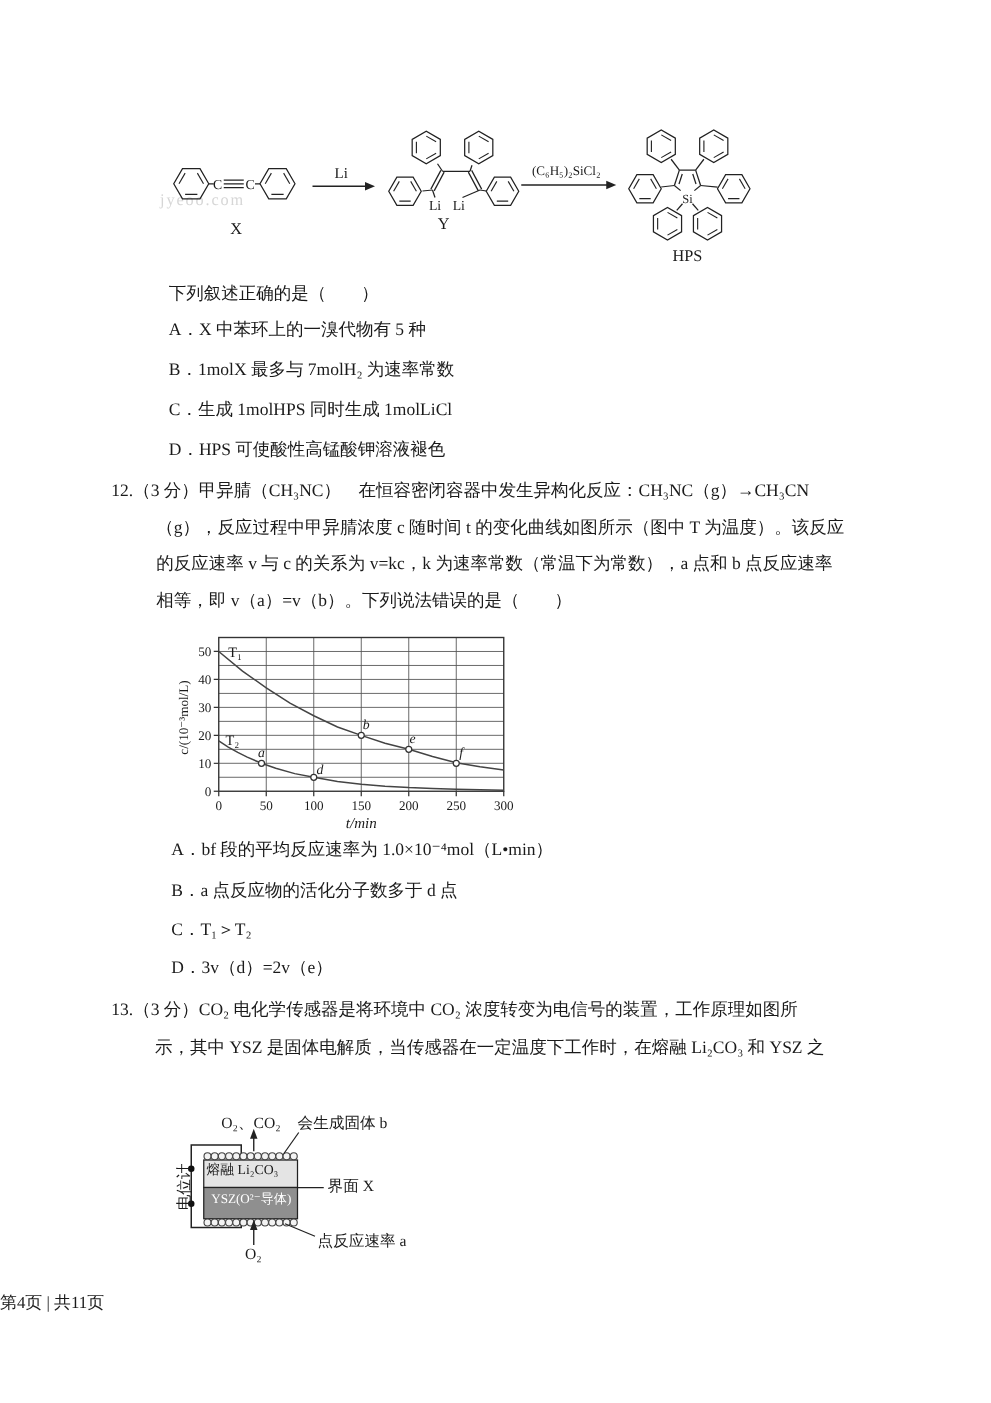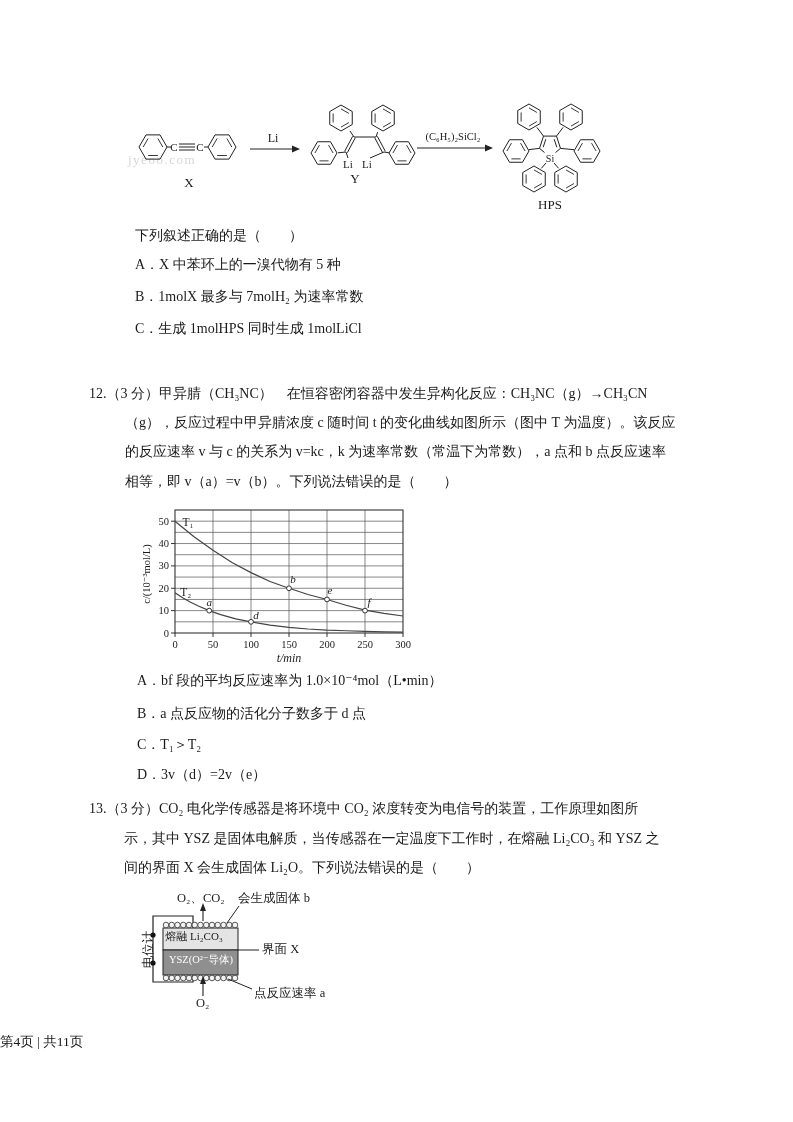--- a/index.html
+++ b/index.html
@@ -114,20 +114,21 @@
     <text x="240" y="95" font-size="13" text-anchor="middle">Y</text>
     <text x="338" y="52" font-size="10.5" text-anchor="middle">(C₆H₅)₂SiCl₂</text>
     <text x="435" y="74" font-size="10" text-anchor="middle">Si</text>
     <text x="435" y="121" font-size="13" text-anchor="middle">HPS</text>
   </svg>
 
   <div class="t" style="left:135px;top:227px">下列叙述正确的是（　　）</div>
   <div class="t" style="left:135px;top:256px">A．X 中苯环上的一溴代物有 5 种</div>
   <div class="t" style="left:135px;top:288px">B．1molX 最多与 7molH₂ 为速率常数</div>
   <div class="t" style="left:135px;top:320px">C．生成 1molHPS 同时生成 1molLiCl</div>
+  <div class="t" style="left:135px;top:352px">D．HPS 可使酸性高锰酸钾溶液褪色</div>
 
   <div class="t" style="left:89px; top:385px">12.（3 分）甲异腈（CH₃NC）　在恒容密闭容器中发生异构化反应：CH₃NC（g）→CH₃CN</div>
   <div class="t" style="left:125px;top:414px">（g），反应过程中甲异腈浓度 c 随时间 t 的变化曲线如图所示（图中 T 为温度）。该反应</div>
   <div class="t" style="left:125px;top:443px">的反应速率 v 与 c 的关系为 v=kc，k 为速率常数（常温下为常数），a 点和 b 点反应速率</div>
   <div class="t" style="left:125px;top:473px">相等，即 v（a）=v（b）。下列说法错误的是（　　）</div>
 
   <svg id="chart-svg" style="left:140px;top:498px" width="330" height="170" viewBox="0 0 330 170">
       <line x1="35" y1="123.81818181818181" x2="263" y2="123.81818181818181" stroke="#555" stroke-width="0.7"></line>
       <line x1="35" y1="112.63636363636364" x2="263" y2="112.63636363636364" stroke="#555" stroke-width="0.7"></line>
       <line x1="35" y1="101.45454545454545" x2="263" y2="101.45454545454545" stroke="#555" stroke-width="0.7"></line>
@@ -188,21 +189,20 @@
       <text x="229" y="107.63636363636364" text-anchor="middle" font-size="11" font-style="italic">f</text>
     </svg>
 
   <div class="t" style="left:137px;top:672px">A．bf 段的平均反应速率为 1.0×10⁻⁴mol（L•min）</div>
   <div class="t" style="left:137px;top:705px">B．a 点反应物的活化分子数多于 d 点</div>
   <div class="t" style="left:137px;top:736px">C．T₁＞T₂</div>
   <div class="t" style="left:137px;top:766px">D．3v（d）=2v（e）</div>
 
   <div class="t" style="left:89px; top:800px">13.（3 分）CO₂ 电化学传感器是将环境中 CO₂ 浓度转变为电信号的装置，工作原理如图所</div>
   <div class="t" style="left:124px;top:830px">示，其中 YSZ 是固体电解质，当传感器在一定温度下工作时，在熔融 Li₂CO₃ 和 YSZ 之</div>
-  <div class="t" style="left:124px;top:859px">间的界面 X 会生成固体 Li₂O。下列说法错误的是（　　）</div>
 
   <svg id="device-svg" style="left:120px;top:885px" width="400" height="140" viewBox="0 0 400 140">
       <path d="M73,43 V31 H33 V97 H73 V90" fill="none" stroke="#222" stroke-width="1.2"></path>
       <circle cx="33" cy="50" r="2.6" fill="#111"></circle>
       <circle cx="33" cy="78" r="2.6" fill="#111"></circle>
       <rect x="43" y="43" width="75" height="22" fill="#e4e4e4" stroke="#222" stroke-width="1"></rect>
       <rect x="43" y="65" width="75" height="25" fill="#8f8f8f" stroke="#222" stroke-width="1"></rect>
       <circle cx="46" cy="40" r="2.8" fill="#f3f3f3" stroke="#444" stroke-width="0.9"></circle>
       <circle cx="46" cy="93" r="2.8" fill="#f3f3f3" stroke="#444" stroke-width="0.9"></circle>
       <circle cx="51.75" cy="40" r="2.8" fill="#f3f3f3" stroke="#444" stroke-width="0.9"></circle>

